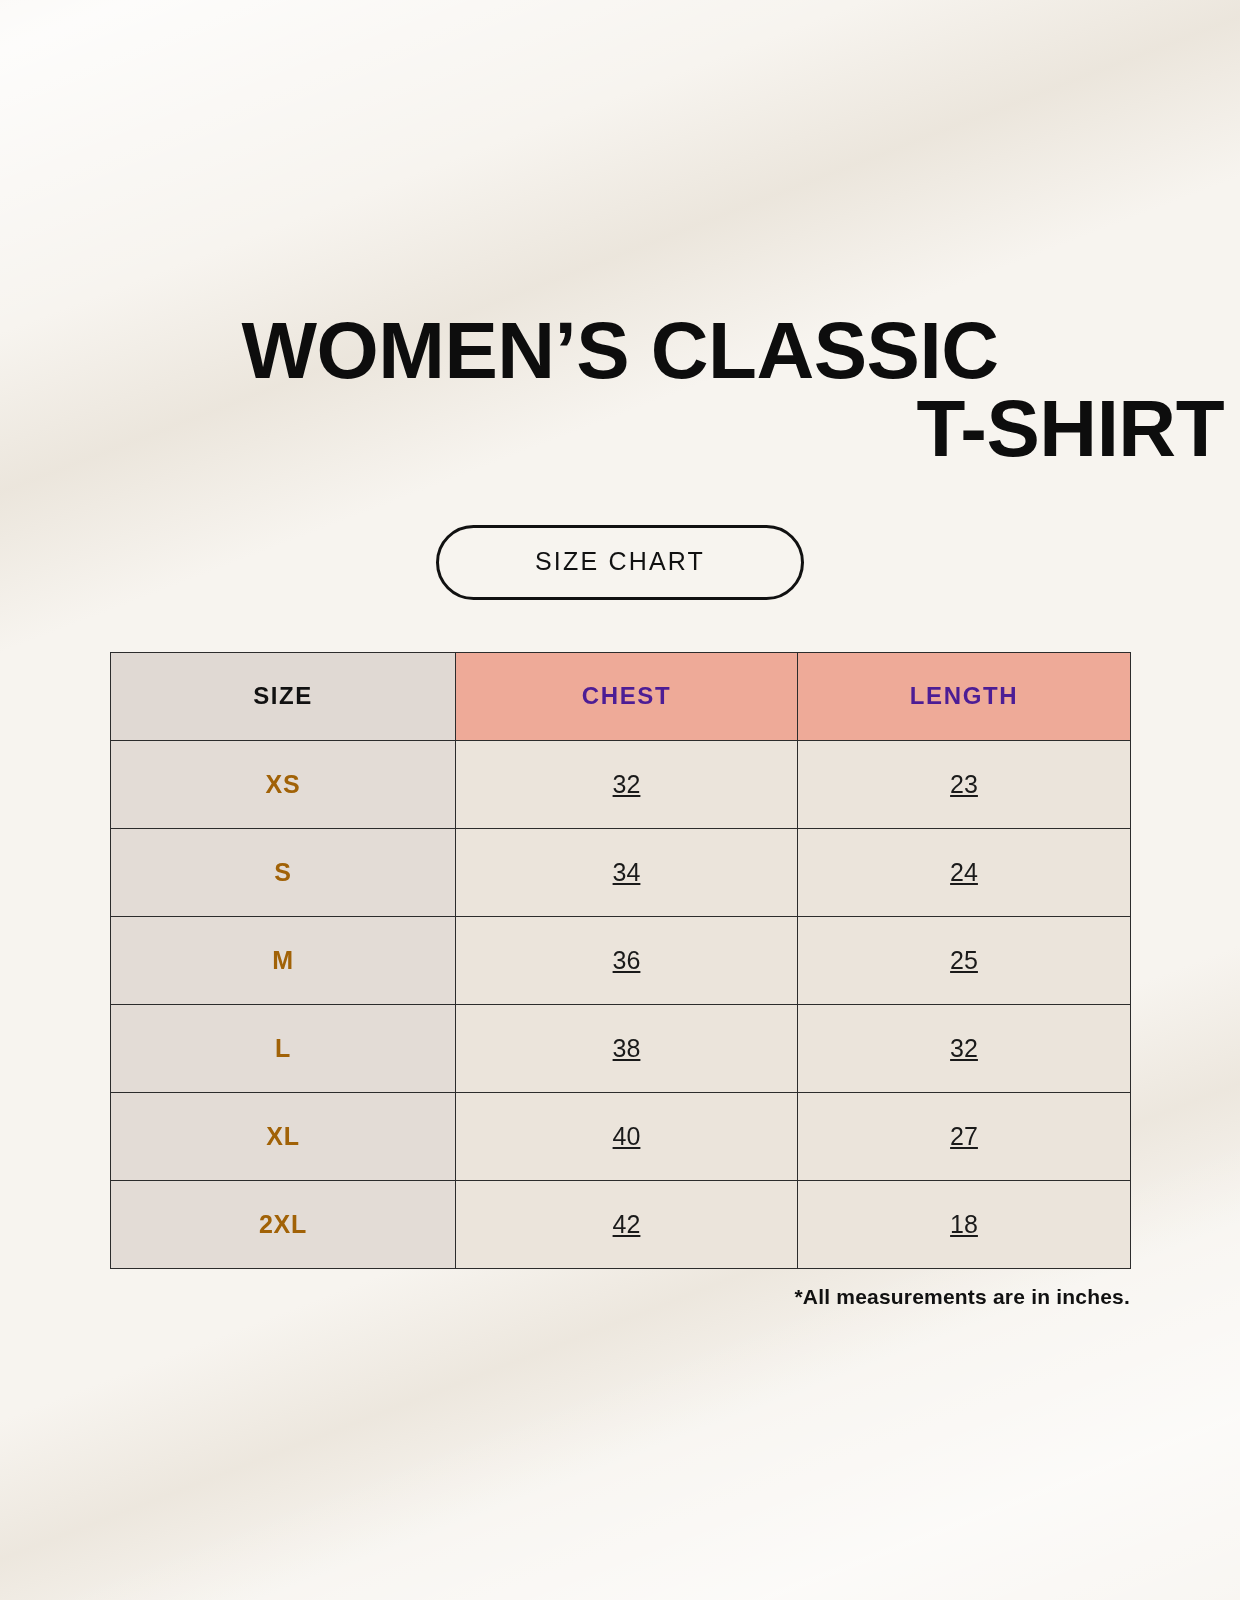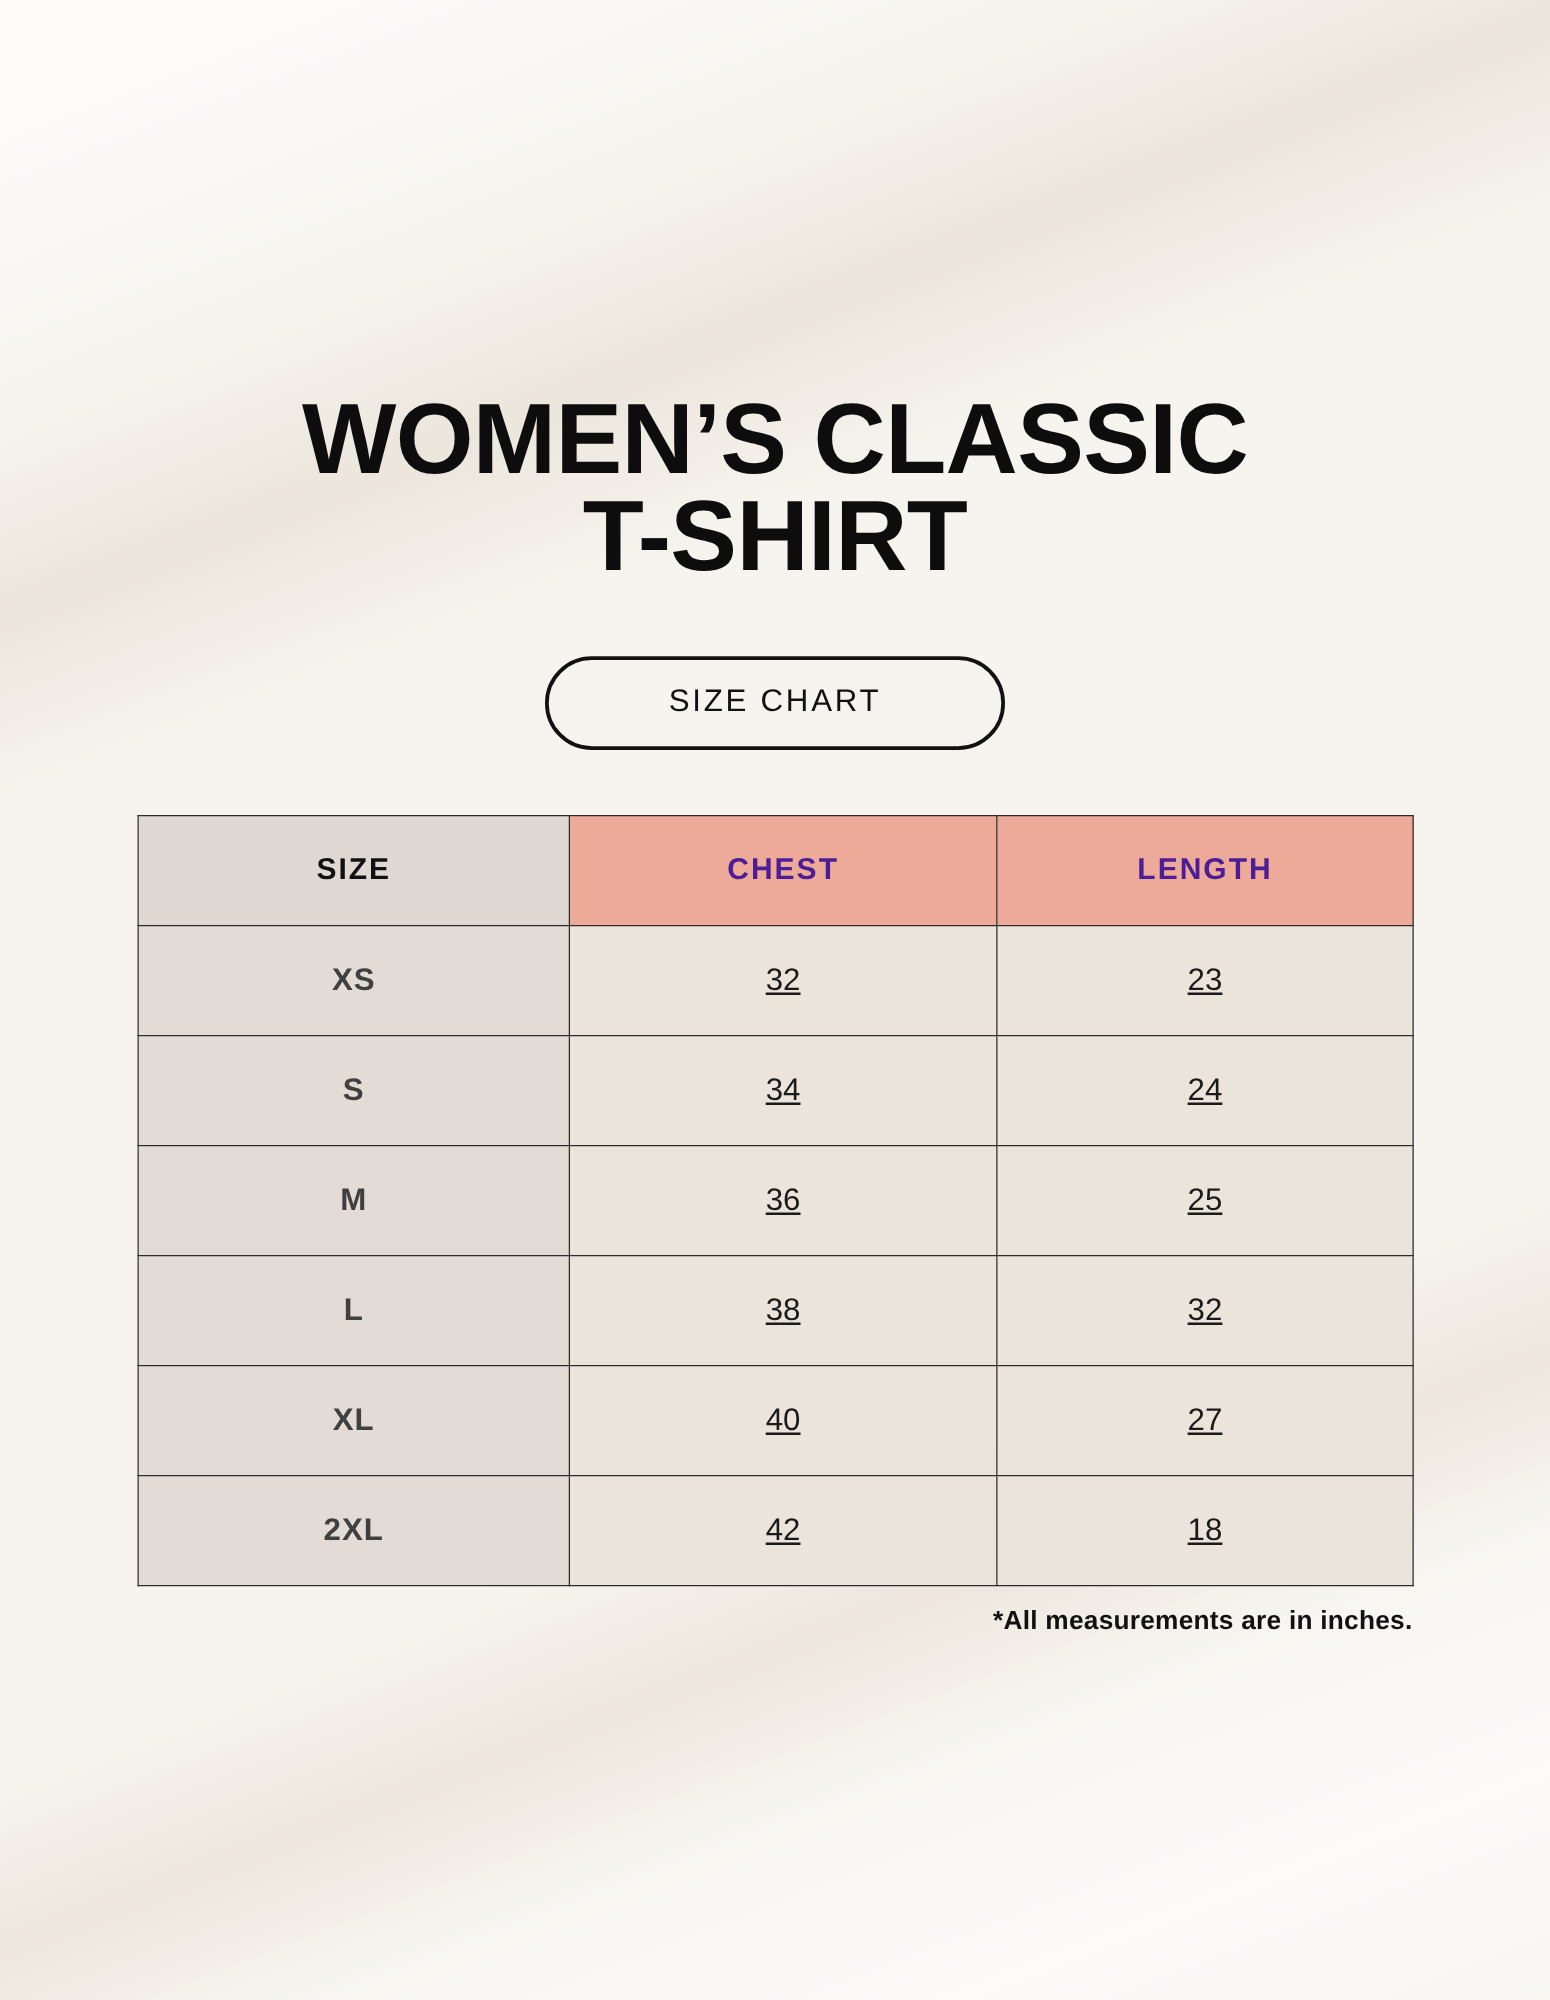--- a/index.html
+++ b/index.html
@@ -69,20 +69,21 @@
     text-align: center;
     font-size: 80px;
     line-height: 0.98;
     font-weight: 700;
     letter-spacing: -0.5px;
     color: #0d0d0d;
     text-transform: uppercase;
   }
   .title .line2 {
     display: block;
+    text-align: right;
   }
 
   .badge-wrap {
     display: flex;
     justify-content: center;
     margin-top: 56px;
   }
   .badge {
     border: 3px solid #111111;
     border-radius: 60px;
@@ -123,21 +124,21 @@
     font-size: 24px;
     font-weight: 700;
     letter-spacing: 1.6px;
     color: #4c1d95;
   }
   td.c-size {
     background: #e3dcd6;
     font-size: 25px;
     font-weight: 700;
     letter-spacing: 0.8px;
-    color: #404040;
+    color: #a16207;
   }
   td.c-val {
     background: #ebe4db;
     font-size: 25px;
     font-weight: 400;
     color: #1a1a1a;
     text-decoration: underline;
   }
   col.col-size { width: 345px; }
   col.col-chest { width: 342px; }

